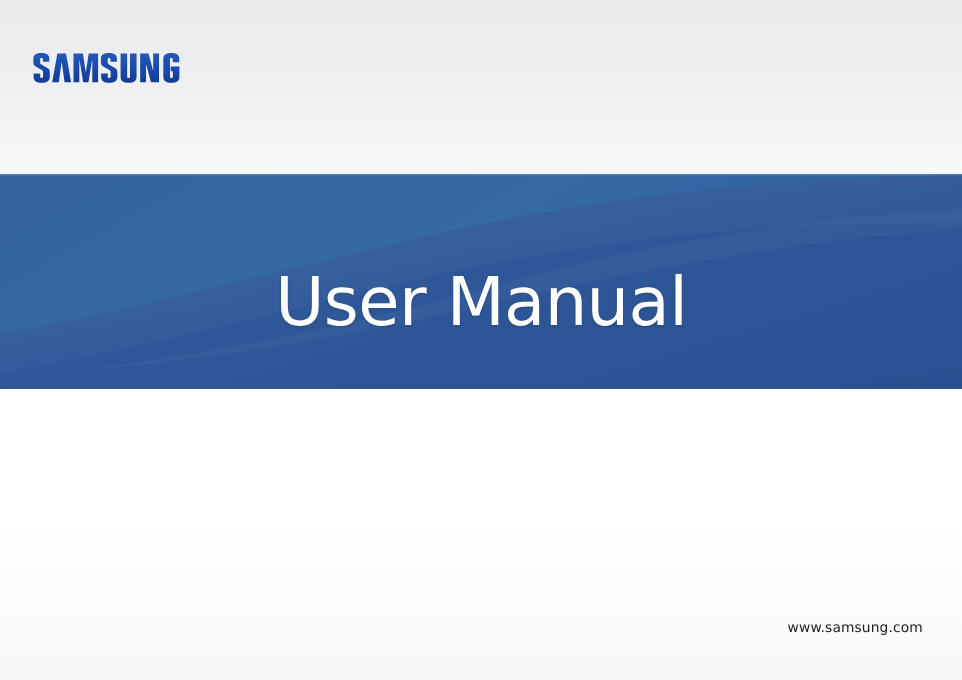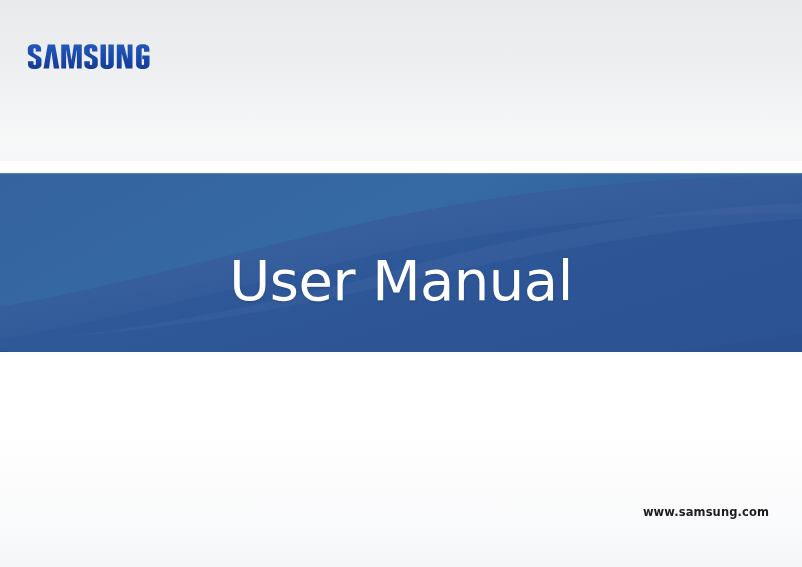--- a/index.html
+++ b/index.html
@@ -46,21 +46,21 @@
     top: 43px;
     height: 27px;
     width: 150px;
     display: block;
   }
 
   
   .banner {
     position: absolute;
     left: 0;
-    top: 173px;
+    top: 145px;
     width: 802px;
     height: 179px;
     overflow: hidden;
     background: #a16207;
   }
 
   .banner-art {
     position: absolute;
     left: 0;
     top: 0;
@@ -102,27 +102,26 @@
                 #ffffff 28%,
                 #fcfcfd 55%,
                 #f9fafb 78%,
                 #f6f7f9 92%,
                 #f5f6f8 100%);
   }
 
   .footer-url {
     position: absolute;
     right: 33px;
-    top: 505px;
+    top: 516px;
     font-family: "DejaVu Sans", sans-serif;
     font-size: 11.5px;
     color: #1d1d1d;
     letter-spacing: 0.1px;
     white-space: nowrap;
-    font-weight: bold;
   }
 </style>
 </head>
 <body>
 
 <div id="page">
 
   <div class="header">
     <svg class="brand-logo" viewBox="0 0 300 54" preserveAspectRatio="xMinYMid meet" aria-label="SAMSUNG">
       <defs>

